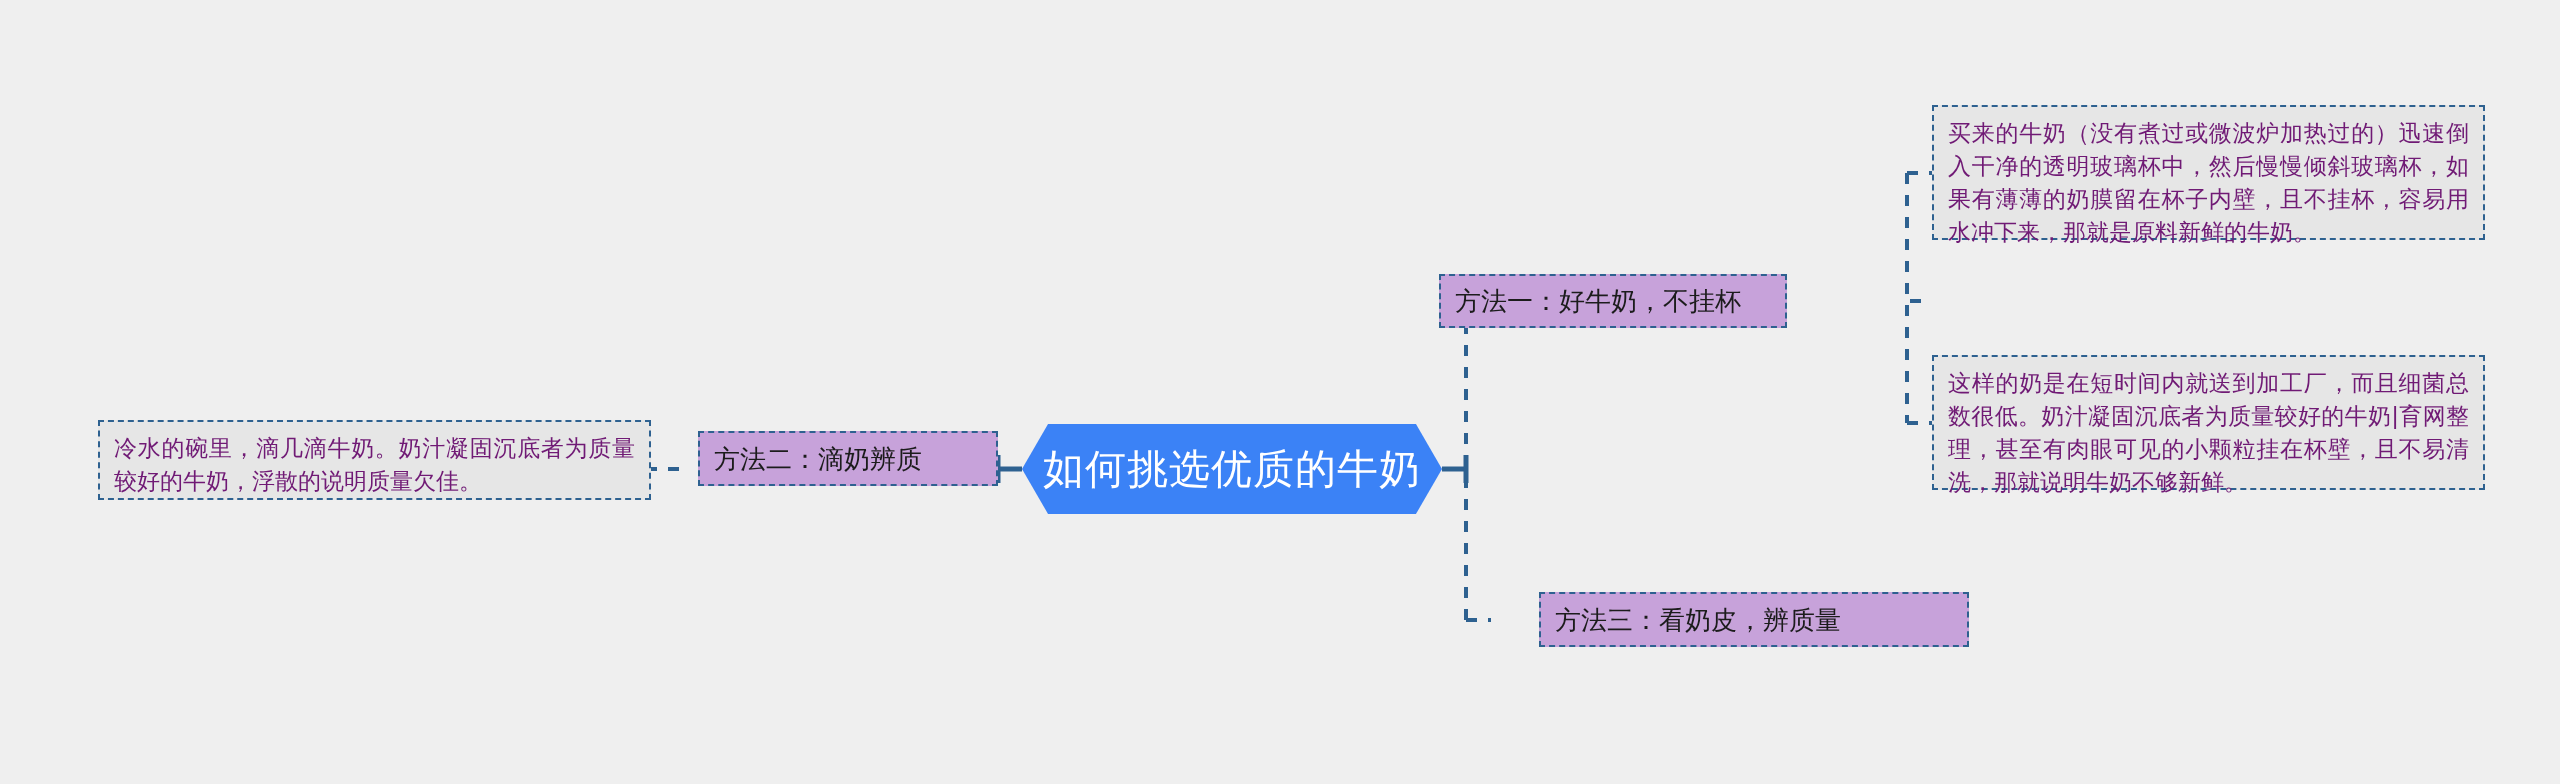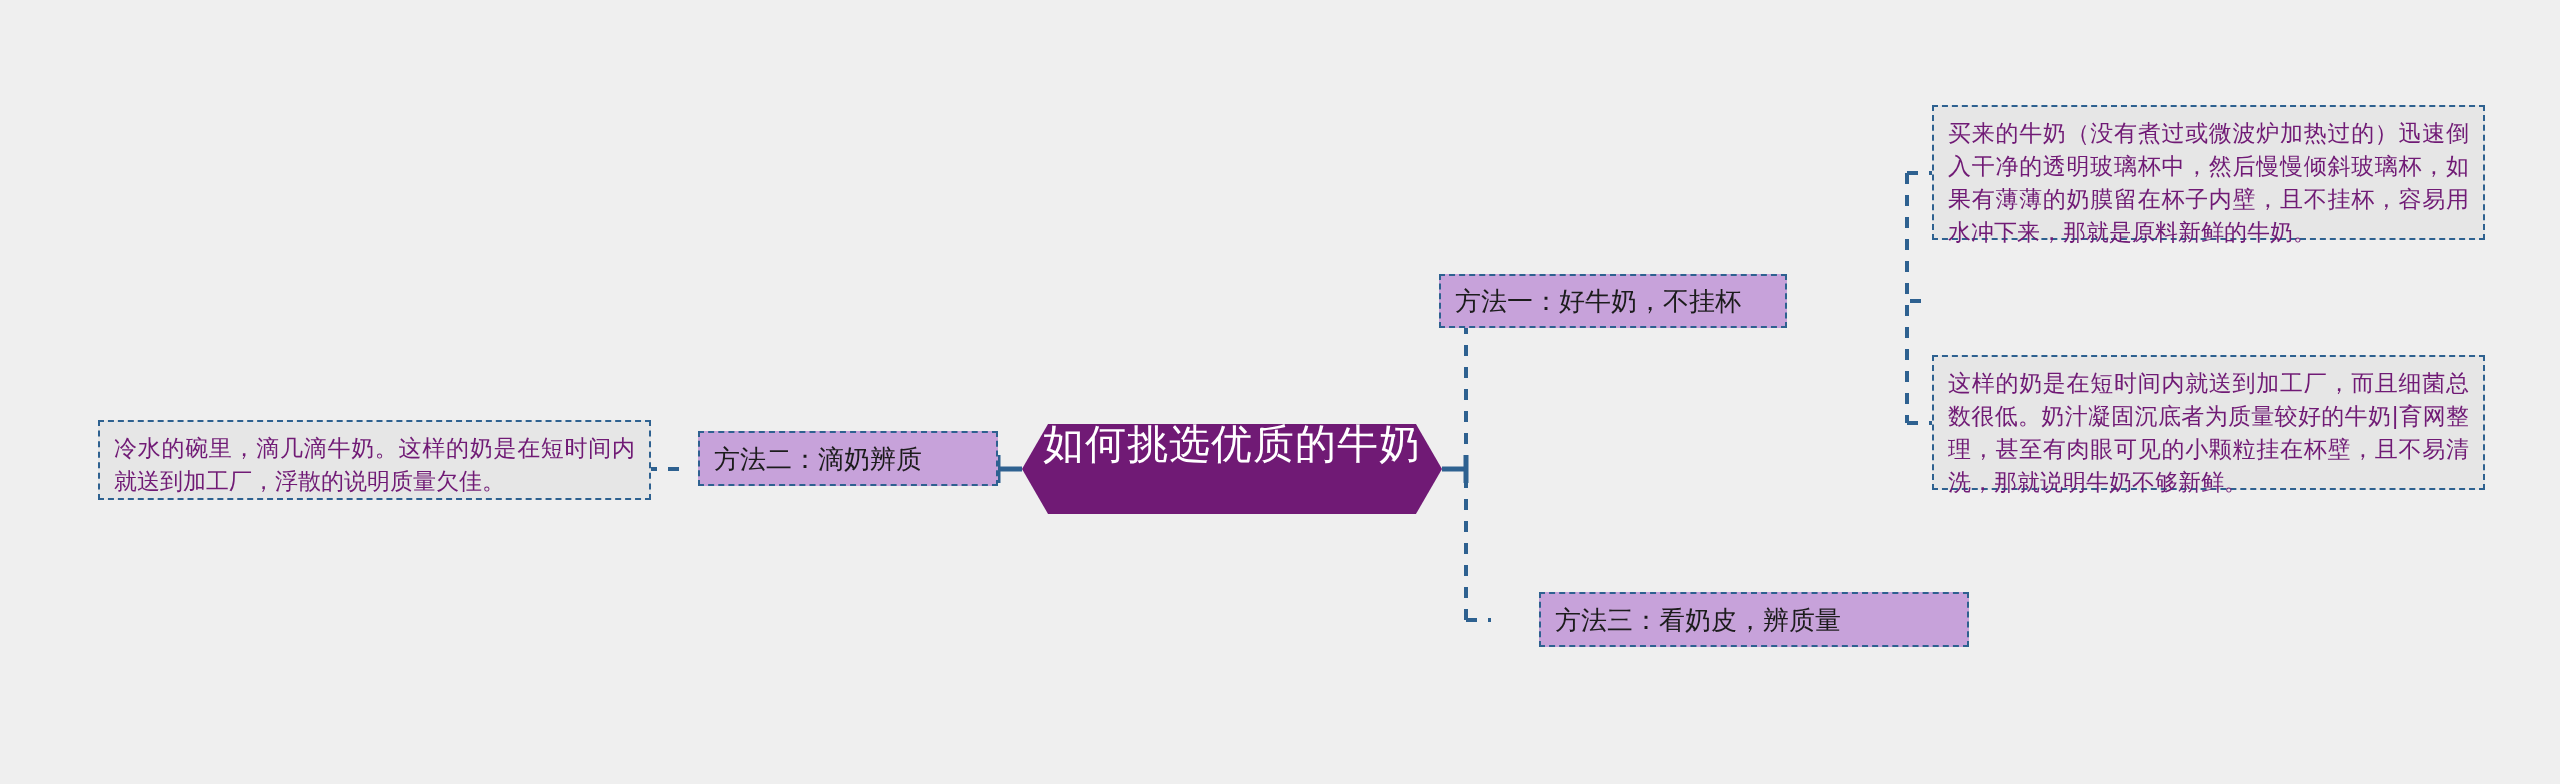--- a/index.html
+++ b/index.html
@@ -28,25 +28,25 @@
     pointer-events: none;
   }
 
   
   .root-node {
     position: absolute;
     left: 1022px;
     top: 424px;
     width: 420px;
     height: 90px;
-    background: #701a75;
+    background: #3b82f6;
     -webkit-clip-path: polygon(6.2% 0%, 93.8% 0%, 100% 50%, 93.8% 100%, 6.2% 100%, 0% 50%);
     clip-path: polygon(6.2% 0%, 93.8% 0%, 100% 50%, 93.8% 100%, 6.2% 100%, 0% 50%);
     display: flex;
-    align-items: flex-start;
+    align-items: center;
     justify-content: center;
     box-sizing: border-box;
   }
   .root-node .root-label {
     color: #ffffff;
     font-size: 41px;
     line-height: 1;
     letter-spacing: 1px;
     white-space: nowrap;
   }
@@ -142,16 +142,16 @@
   <div class="detail-node" id="detail-1">
     <span class="detail-text">买来的牛奶（没有煮过或微波炉加热过的）迅速倒入干净的透明玻璃杯中，然后慢慢倾斜玻璃杯，如果有薄薄的奶膜留在杯子内壁，且不挂杯，容易用水冲下来，那就是原料新鲜的牛奶。</span>
   </div>
 
   <div class="detail-node" id="detail-2">
     <span class="detail-text">这样的奶是在短时间内就送到加工厂，而且细菌总数很低。奶汁凝固沉底者为质量较好的牛奶|育网整理，甚至有肉眼可见的小颗粒挂在杯壁，且不易清洗，那就说明牛奶不够新鲜。</span>
   </div>
 
 
   <div class="detail-node" id="detail-4">
-    <span class="detail-text">冷水的碗里，滴几滴牛奶。这样的奶是在短时间内就送到加工厂，浮散的说明质量欠佳。</span>
+    <span class="detail-text">冷水的碗里，滴几滴牛奶。奶汁凝固沉底者为质量较好的牛奶，浮散的说明质量欠佳。</span>
   </div>
 
 </div>
 
 </body></html>

